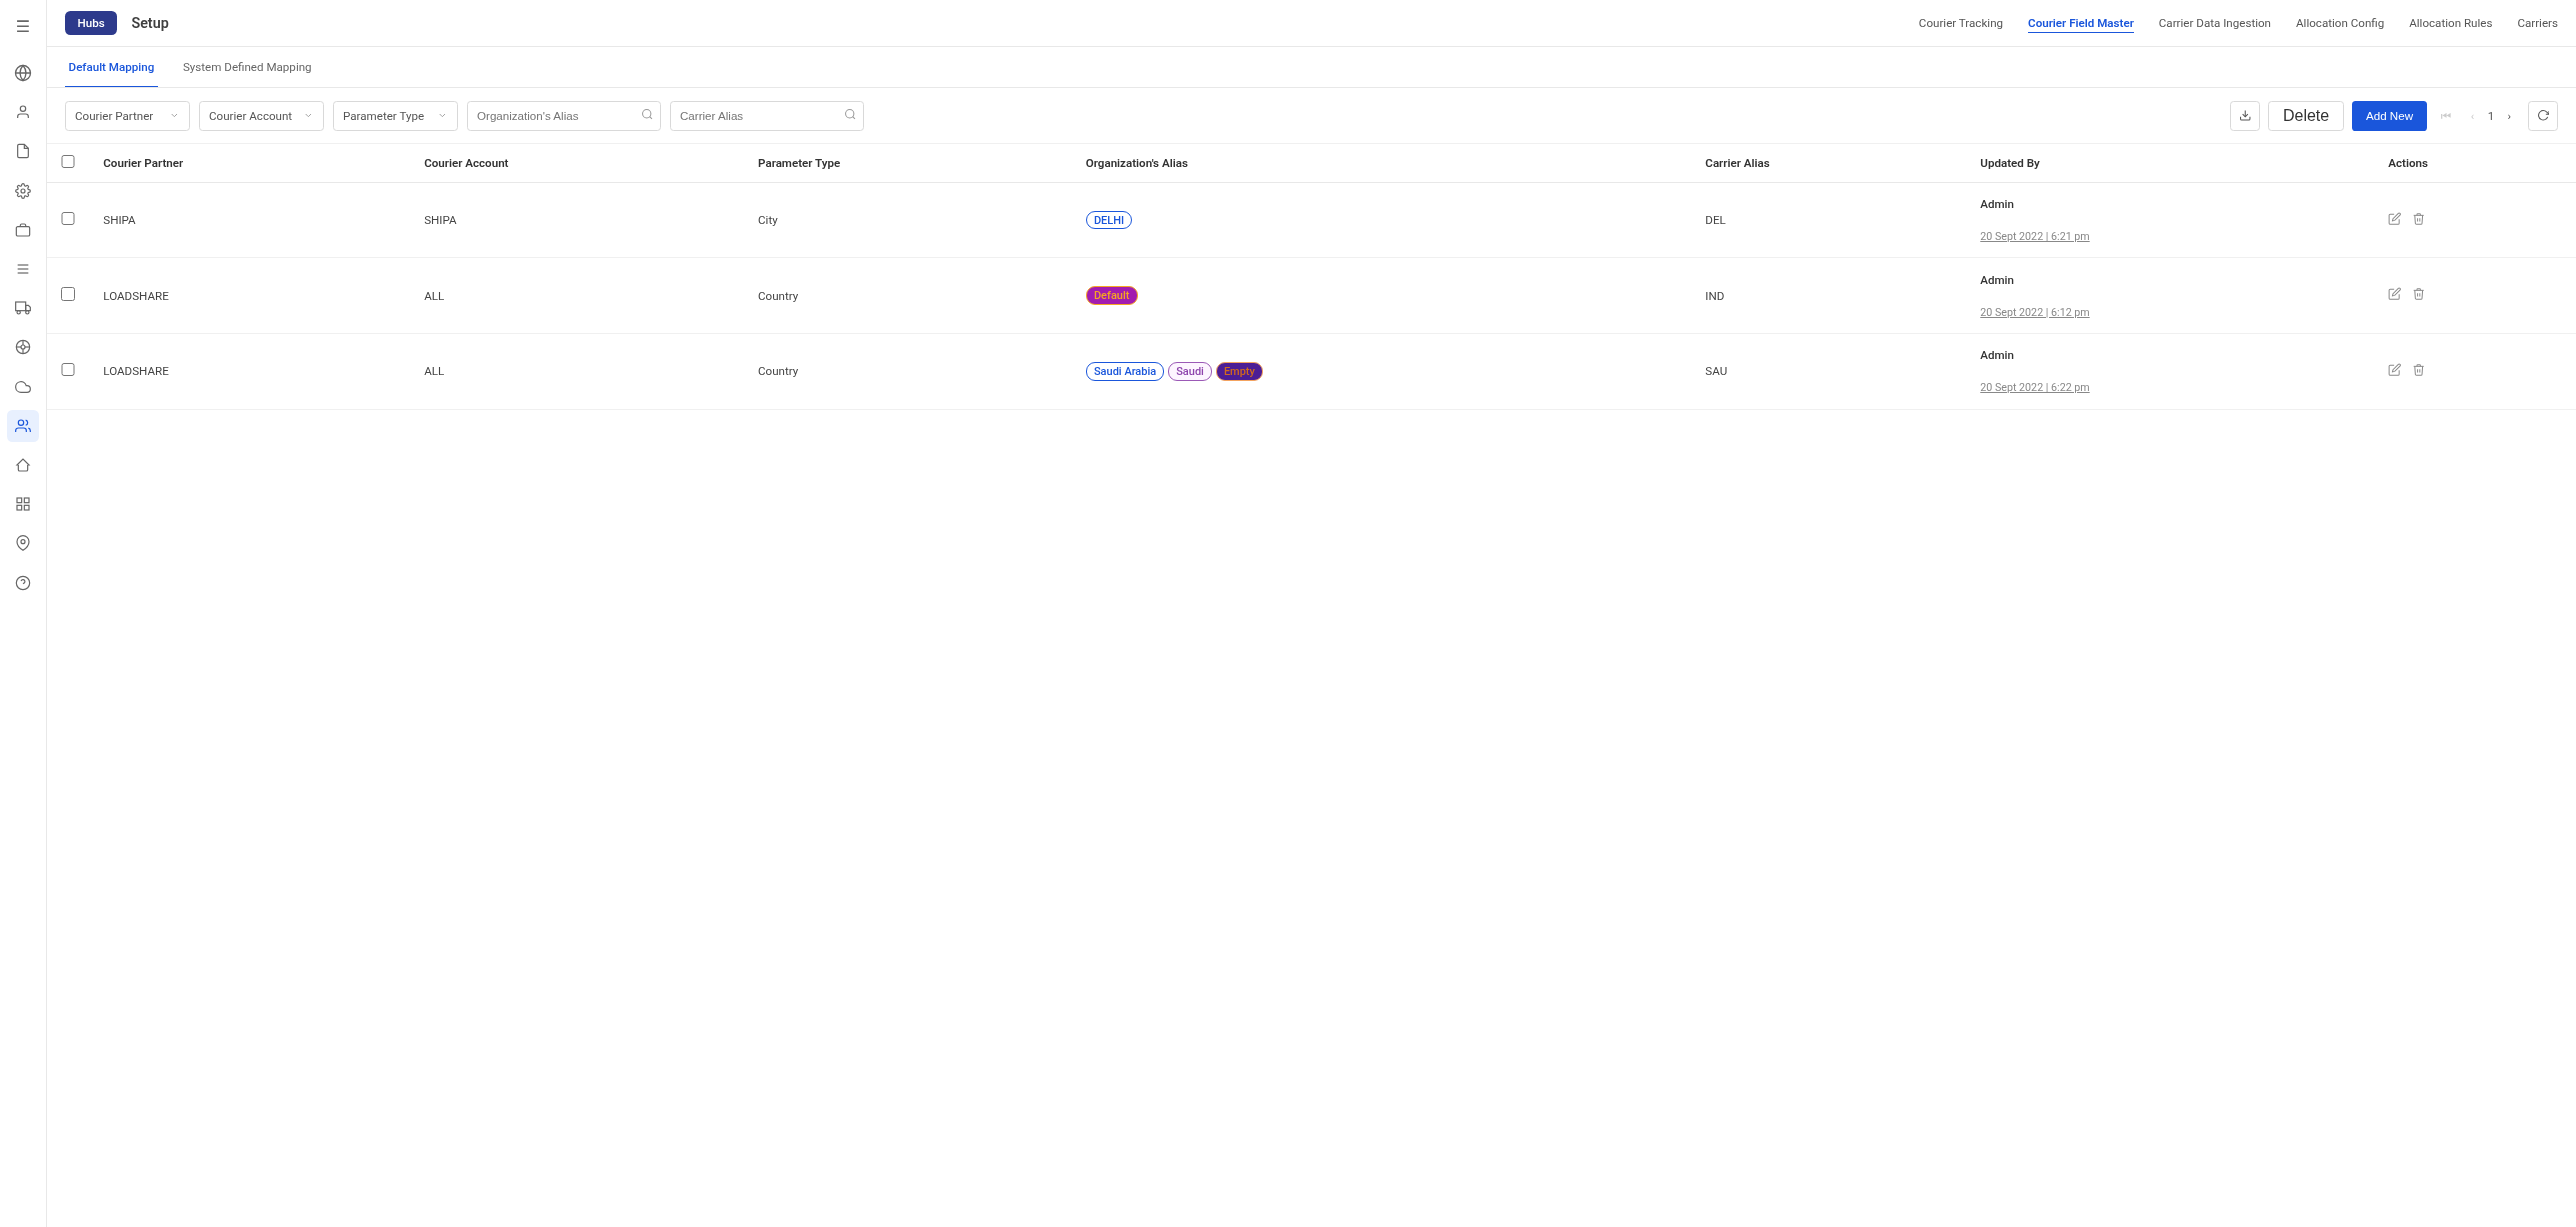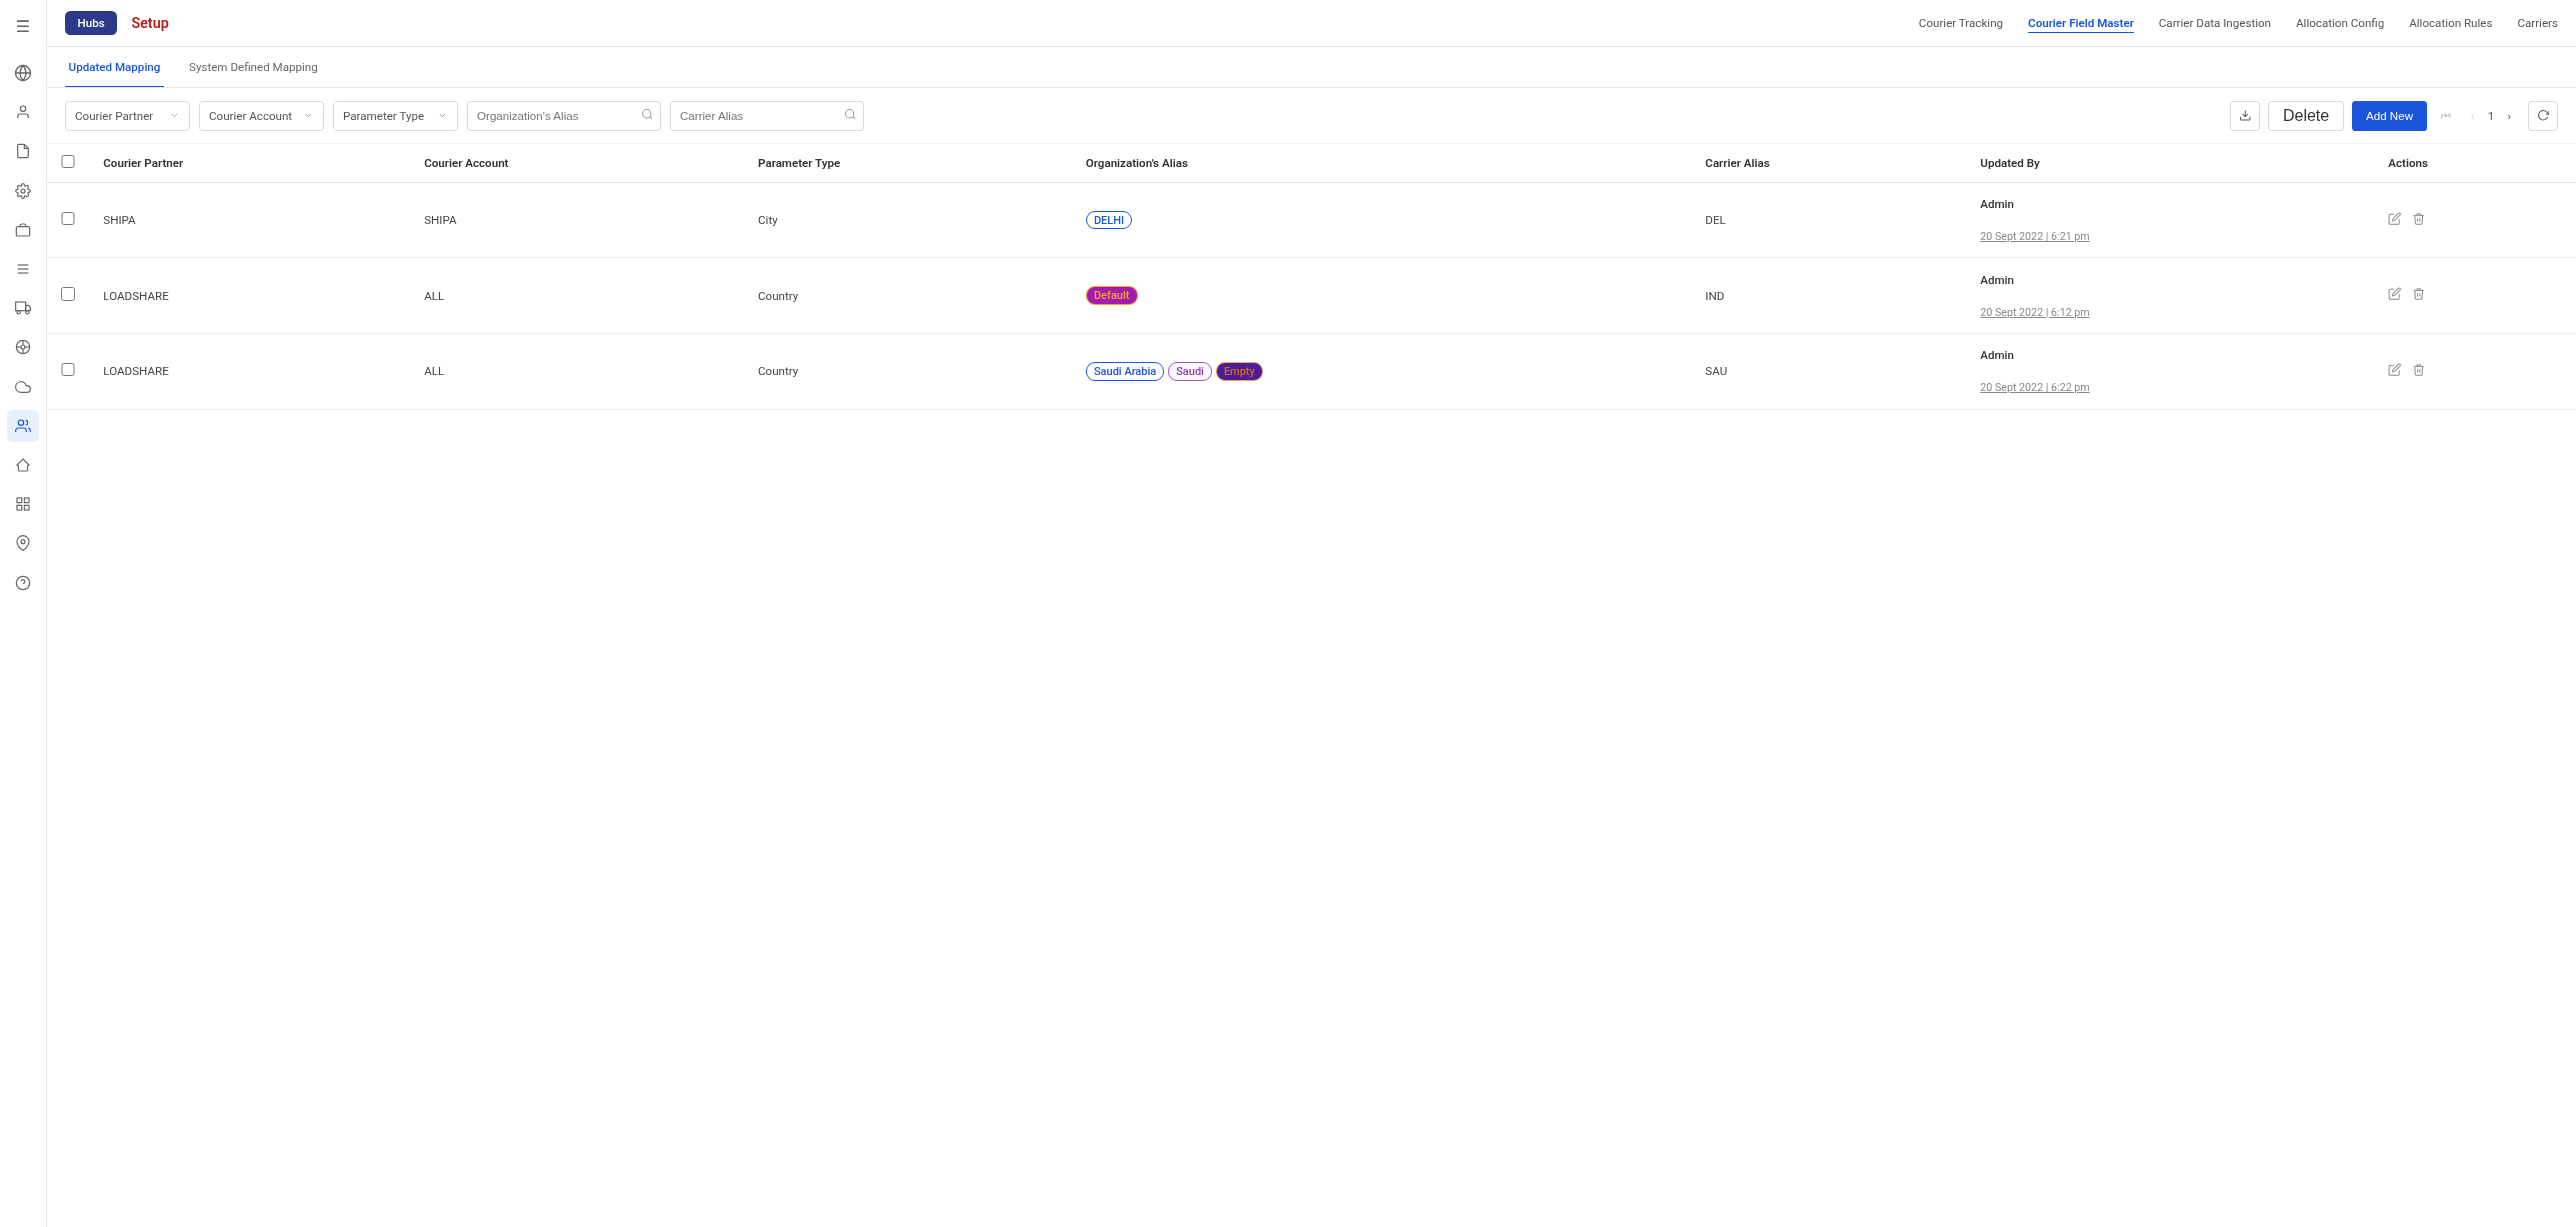--- a/index.html
+++ b/index.html
@@ -9,21 +9,21 @@
     .sidebar { width: 47px; background: #fff; border-right: 0.9px solid #e8e8e8; display: flex; flex-direction: column; align-items: center; padding: 10.7px 0; gap: 7.2px; flex-shrink: 0; }
     .sidebar-icon { width: 32px; height: 32px; display: flex; align-items: center; justify-content: center; border-radius: 5.4px; cursor: pointer; color: #666; font-size: 16px; }
     .sidebar-icon.active { color: #1a56db; background: #e8f0fe; }
     .sidebar-icon.menu { margin-bottom: 7.2px; }
 
     
     .main { flex: 1; display: flex; flex-direction: column; overflow: hidden; }
 
     
     .topbar { height: 47px; border-bottom: 0.9px solid #e8e8e8; display: flex; align-items: center; padding: 0 18px; gap: 0; flex-shrink: 0; }
-    .topbar-title { font-size: 14.3px; font-weight: 600; color: #b91c1c; margin-right: 24px; }
+    .topbar-title { font-size: 14.3px; font-weight: 600; color: #404040; margin-right: 24px; }
 
     
     .hubs-tooltip { position: relative; }
     .hubs-badge { background: #2d3a8c; color: #fff; padding: 5.4px 12.5px; border-radius: 5.4px; font-size: 11.6px; font-weight: 500; cursor: pointer; }
 
     .topbar-nav { display: flex; align-items: center; gap: 25px; margin-left: auto; }
     .nav-item { font-size: 11.6px; color: #555; cursor: pointer; white-space: nowrap; padding: 3.6px 0; }
     .nav-item.active { color: #1a56db; font-weight: 600; border-bottom: 1.8px solid #1a56db; padding-bottom: 1.8px; }
 
     
@@ -189,21 +189,21 @@
       <span class="nav-item">Carrier Data Ingestion</span>
       <span class="nav-item">Allocation Config</span>
       <span class="nav-item">Allocation Rules</span>
       <span class="nav-item">Carriers</span>
     </nav>
   </div>
 
   <div class="content">
 
     <div class="tabs">
-      <div class="tab active">Updated Mapping</div>
+      <div class="tab active">Default Mapping</div>
       <div class="tab">System Defined Mapping</div>
     </div>
 
     <div class="filter-bar">
       <div class="filter-select">
         <span>Courier Partner</span>
         <svg width="10.7" height="10.7" viewBox="0 0 24 24" fill="none" stroke="#999" stroke-width="2" style="margin-left:auto">
             <polyline points="6 9 12 15 18 9"></polyline>
           </svg>
       </div>

